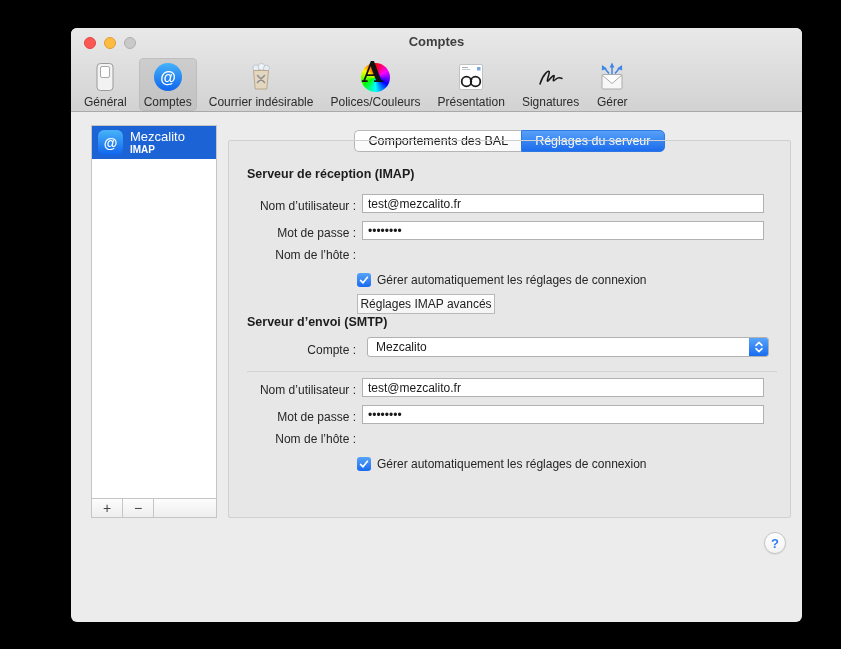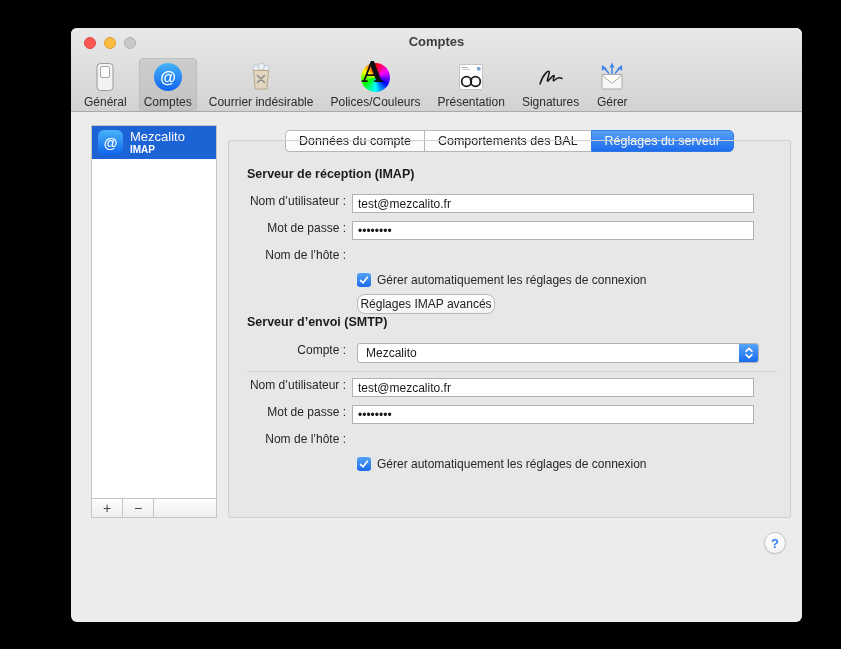--- a/index.html
+++ b/index.html
@@ -55,30 +55,30 @@
   .tabbox { position:absolute; left:157px; top:28px; width:563px; height:378px;
     border:1px solid #d0d0d0; border-radius:2px; background:rgba(0,0,0,0.018); }
   .tabs { position:absolute; left:157px; top:18px; width:563px; display:flex; justify-content:center; }
   .seg { font-size:12.5px; color:#222; background:#fff; border:1px solid #b9b9b9;
     border-right:none; padding:2.5px 13px 3.5px; white-space:nowrap; }
   .seg:first-child { border-radius:5px 0 0 5px; }
   .seg:last-child { border-radius:0 5px 5px 0; border-right:1px solid #b9b9b9; }
   .seg.selected { background:linear-gradient(#57a0f7,#1d6ff2); color:#fff; border-color:#2f7ae8; }
   
   .fhead { position:absolute; left:18px; font-size:12.5px; font-weight:bold; color:#1c1c1c; }
-  .frow { position:absolute; left:0; width:100%; display:flex; align-items:flex-start; }
+  .frow { position:absolute; left:10px; width:100%; display:flex; align-items:flex-end; }
   .flabel { width:123px; text-align:right; font-size:12px; color:#262626; padding-right:6px; white-space:nowrap; }
   .finput { width:402px; height:19px; border:1px solid #b1b1b1; background:#fff;
     font-family:"Liberation Sans",sans-serif; font-size:12px; color:#1a1a1a; padding:0 5px; border-radius:0; outline:none; }
   .chkrow { position:absolute; left:128px; display:flex; align-items:flex-start; gap:6px; }
   .chk { width:14px; height:14px; border-radius:3px; background:linear-gradient(#55a3f8,#1a6af0);
     display:flex; align-items:center; justify-content:center; }
   .chklabel { font-size:12px; color:#262626; }
   .pushbtn { position:absolute; left:128px; width:138px; height:20px; background:linear-gradient(#fff,#f4f4f4);
-    border:1px solid #b9b9b9; border-radius:8px; font-family:"Liberation Sans",sans-serif;
+    border:1px solid #b9b9b9; border-radius:0; font-family:"Liberation Sans",sans-serif;
     font-size:12px; color:#222; }
   .popup { position:absolute; left:128px; width:402px; height:20px; background:#fff;
     border:1px solid #b1b1b1; border-radius:3px; display:flex; align-items:center; }
   .popup-value { flex:1; font-size:12px; color:#1a1a1a; padding-left:8px; }
   .popup-cap { width:19px; height:100%; border-radius:0 2px 2px 0;
     background:linear-gradient(#57a4f9,#176cf0); display:flex; align-items:center; justify-content:center; }
   .divider { position:absolute; left:18px; width:530px; height:1px; background:#d2d2d2; }
   .helpbtn { position:absolute; left:693px; top:420px; width:22px; height:22px; border-radius:50%;
     background:linear-gradient(#fff,#f3f3f3); border:1px solid #c6c6c6;
     display:flex; align-items:center; justify-content:center;
@@ -195,21 +195,20 @@
           <div class="acct-type">IMAP</div>
         </div>
       </div>
       <div class="list-footer">
         <div class="lf-btn">+</div>
         <div class="lf-btn">−</div>
       </div>
     </div>
 
     <div class="tabs">
-      <div class="seg">Données du compte</div>
       <div class="seg">Comportements des BAL</div>
       <div class="seg selected">Réglages du serveur</div>
     </div>
 
     <div class="tabbox">
 
       <div class="fhead" style="top:26px">Serveur de réception (IMAP)</div>
 
       <div class="frow" style="top:53px">
         <div class="flabel">Nom d’utilisateur :</div>

